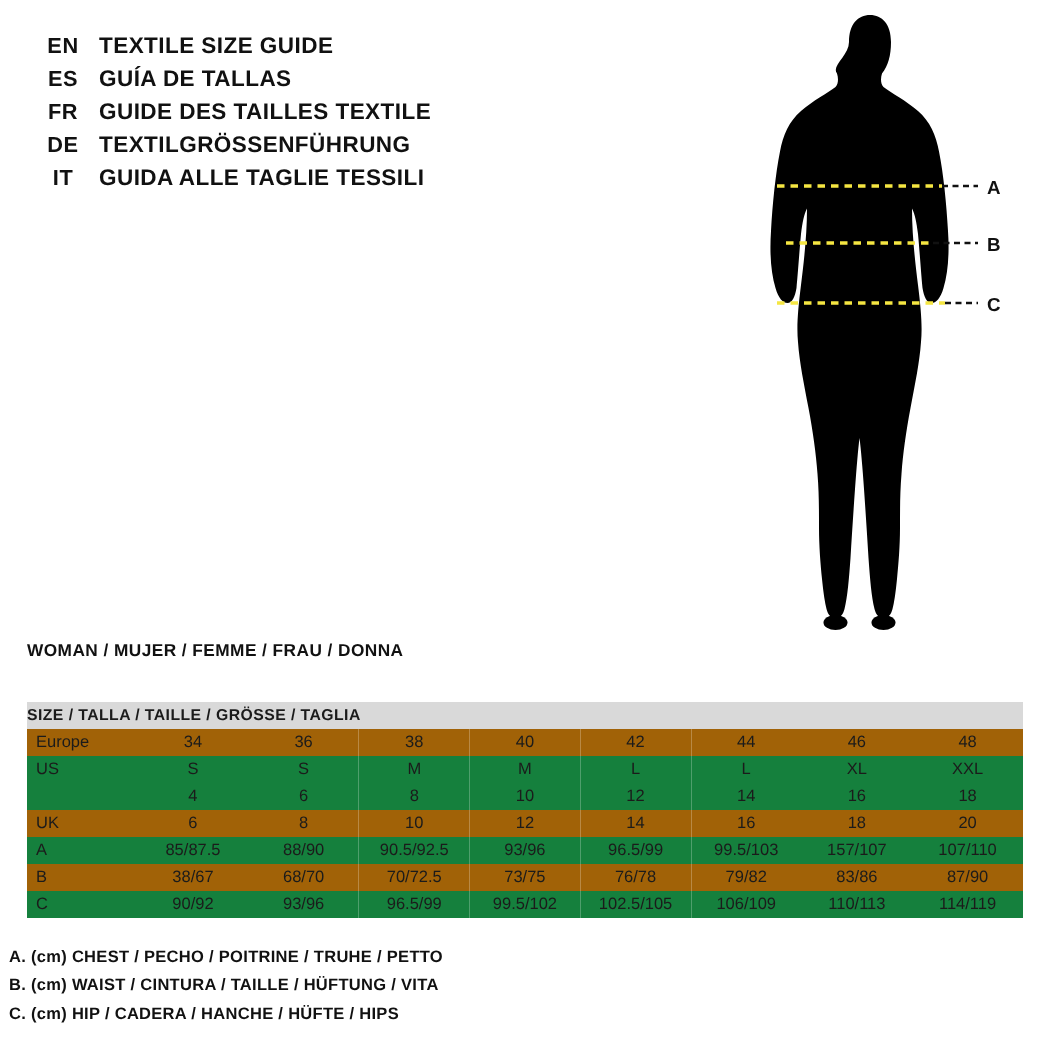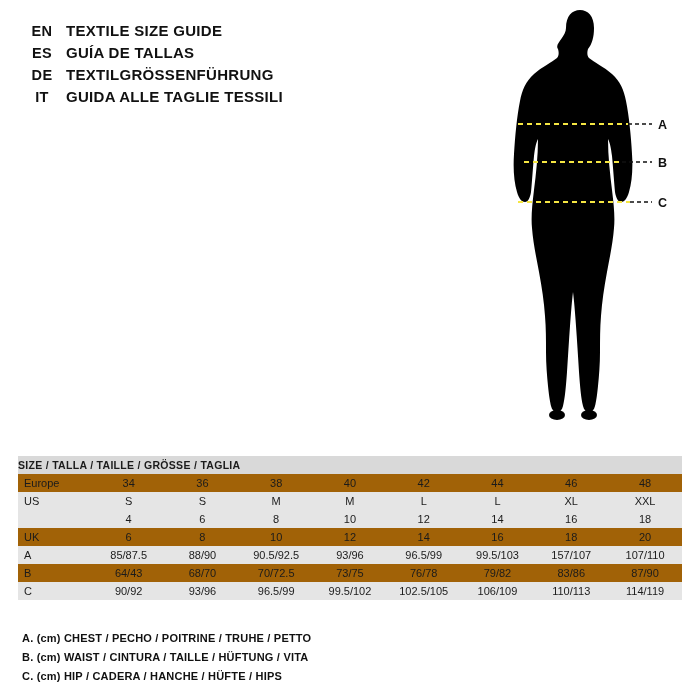--- a/index.html
+++ b/index.html
@@ -91,36 +91,36 @@
     color: #1b1b1b;
     font-family: "Liberation Sans", sans-serif;
   }
   .row-head td {
     background: #d9d9d9;
     font-weight: bold;
     font-size: 10.5px;
     letter-spacing: 0.3px;
     padding: 4px 0 4px 6px;
   }
-  .row-shade td { background: #e5e5e5; }
+  .row-shade td { background: #15803d; }
   .row-plain td { background: #a16207; }
   .c-label {
     width: 88px;
     padding-left: 6px !important;
     text-align: left;
   }
   .c-val {
     text-align: center;
   }
 
   
   .legend {
     position: absolute;
     top: 632px;
-    left: 22px;
+    left: 6px;
     width: 640px;
   }
   .legend-line {
     font-size: 11px;
     font-weight: bold;
     color: #111;
     letter-spacing: 0.2px;
     margin-bottom: 7px;
   }
 </style>
@@ -128,20 +128,24 @@
 <body>
 
 <div class="lang-block">
   <div class="lang-row">
     <span class="lang-code">EN</span>
     <span class="lang-title">TEXTILE SIZE GUIDE</span>
   </div>
   <div class="lang-row">
     <span class="lang-code">ES</span>
     <span class="lang-title">GUÍA DE TALLAS</span>
+  </div>
+  <div class="lang-row">
+    <span class="lang-code">FR</span>
+    <span class="lang-title">GUIDE DES TAILLES TEXTILE</span>
   </div>
   <div class="lang-row">
     <span class="lang-code">DE</span>
     <span class="lang-title">TEXTILGRÖSSENFÜHRUNG</span>
   </div>
   <div class="lang-row">
     <span class="lang-code">IT</span>
     <span class="lang-title">GUIDA ALLE TAGLIE TESSILI</span>
   </div>
 </div>
@@ -210,20 +214,21 @@
     <line x1="122" y1="156" x2="152" y2="156" stroke="#111111" stroke-width="1.6" stroke-dasharray="4,3"></line>
     <line x1="130" y1="196" x2="152" y2="196" stroke="#111111" stroke-width="1.6" stroke-dasharray="4,3"></line>
   </svg>
 
   <span class="measure-letter" style="left:158px; top:112px;">A</span>
   <span class="measure-letter" style="left:158px; top:150px;">B</span>
   <span class="measure-letter" style="left:158px; top:190px;">C</span>
 </div>
 
 <div class="table-section">
+  <div class="woman-label">WOMAN / MUJER / FEMME / FRAU / DONNA</div>
   <table class="size-table">
     <tbody>
       <tr class="row-head">
         <td colspan="9">SIZE / TALLA / TAILLE / GRÖSSE / TAGLIA</td>
       </tr>
 
       <tr class="row-plain">
         <td class="c-label">Europe</td>
         <td class="c-val">34</td>
         <td class="c-val">36</td>
@@ -278,21 +283,21 @@
         <td class="c-val">90.5/92.5</td>
         <td class="c-val">93/96</td>
         <td class="c-val">96.5/99</td>
         <td class="c-val">99.5/103</td>
         <td class="c-val">157/107</td>
         <td class="c-val">107/110</td>
       </tr>
 
       <tr class="row-plain">
         <td class="c-label">B</td>
-        <td class="c-val">64/43</td>
+        <td class="c-val">38/67</td>
         <td class="c-val">68/70</td>
         <td class="c-val">70/72.5</td>
         <td class="c-val">73/75</td>
         <td class="c-val">76/78</td>
         <td class="c-val">79/82</td>
         <td class="c-val">83/86</td>
         <td class="c-val">87/90</td>
       </tr>
 
       <tr class="row-shade">

